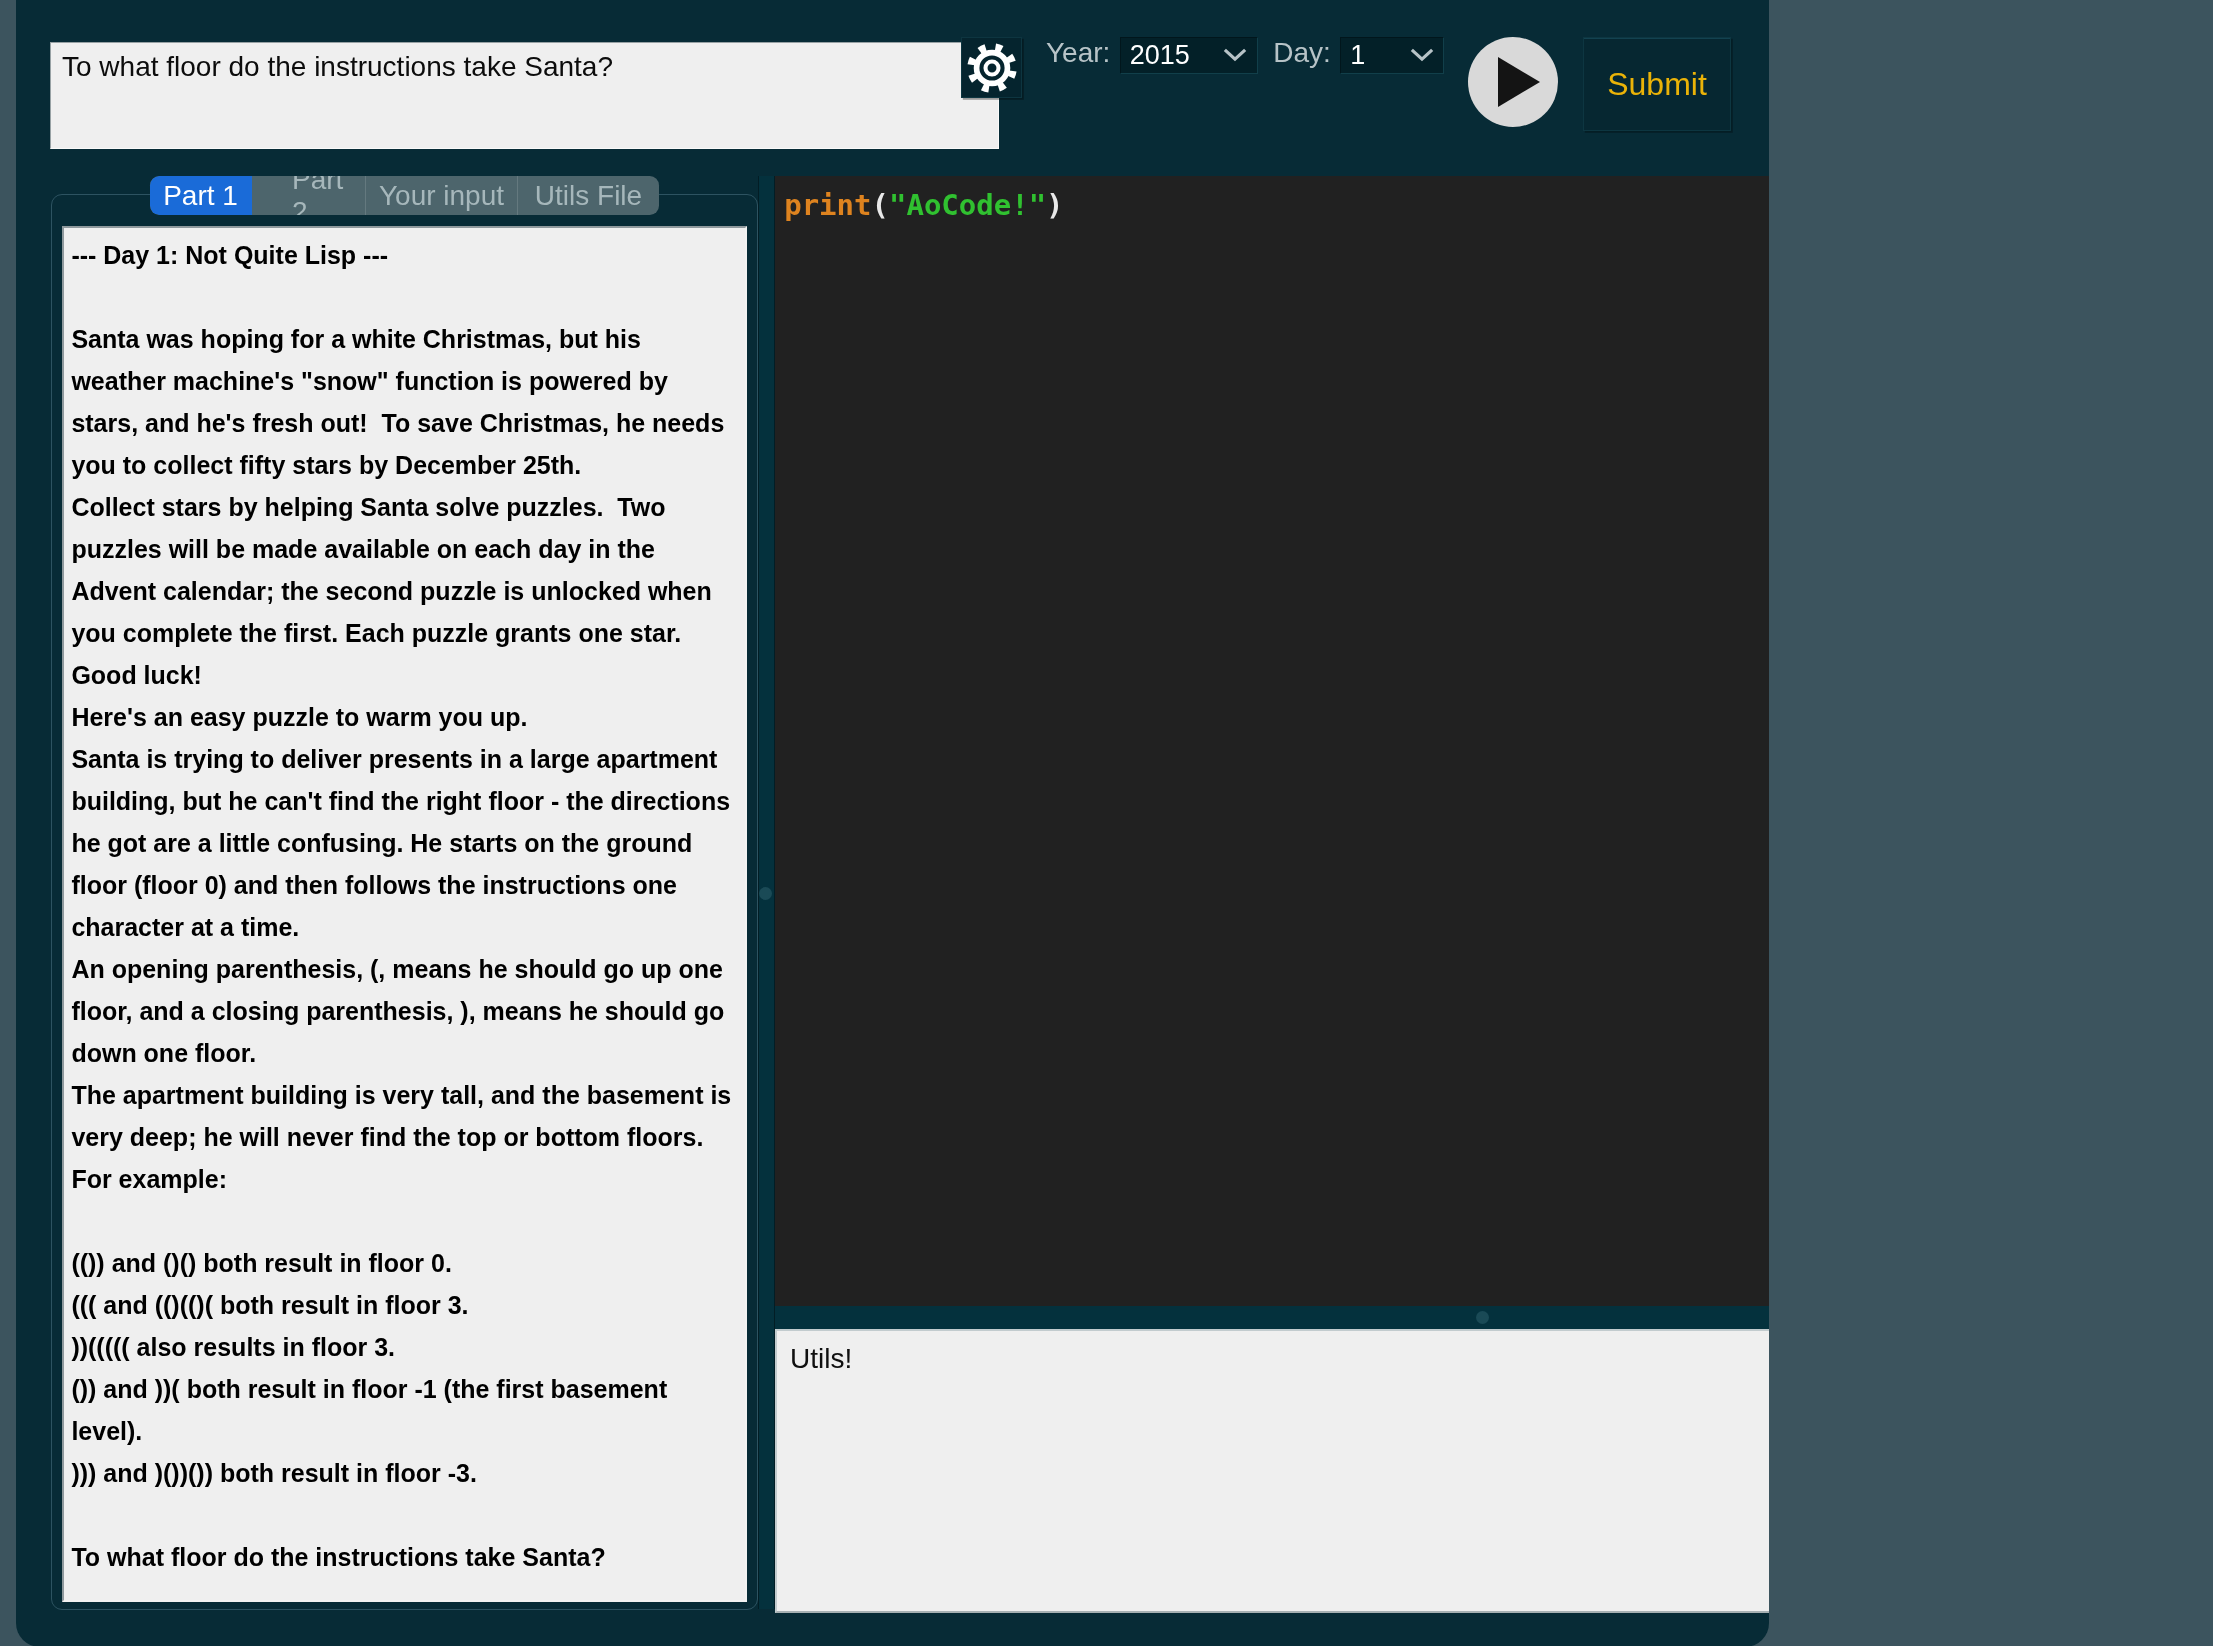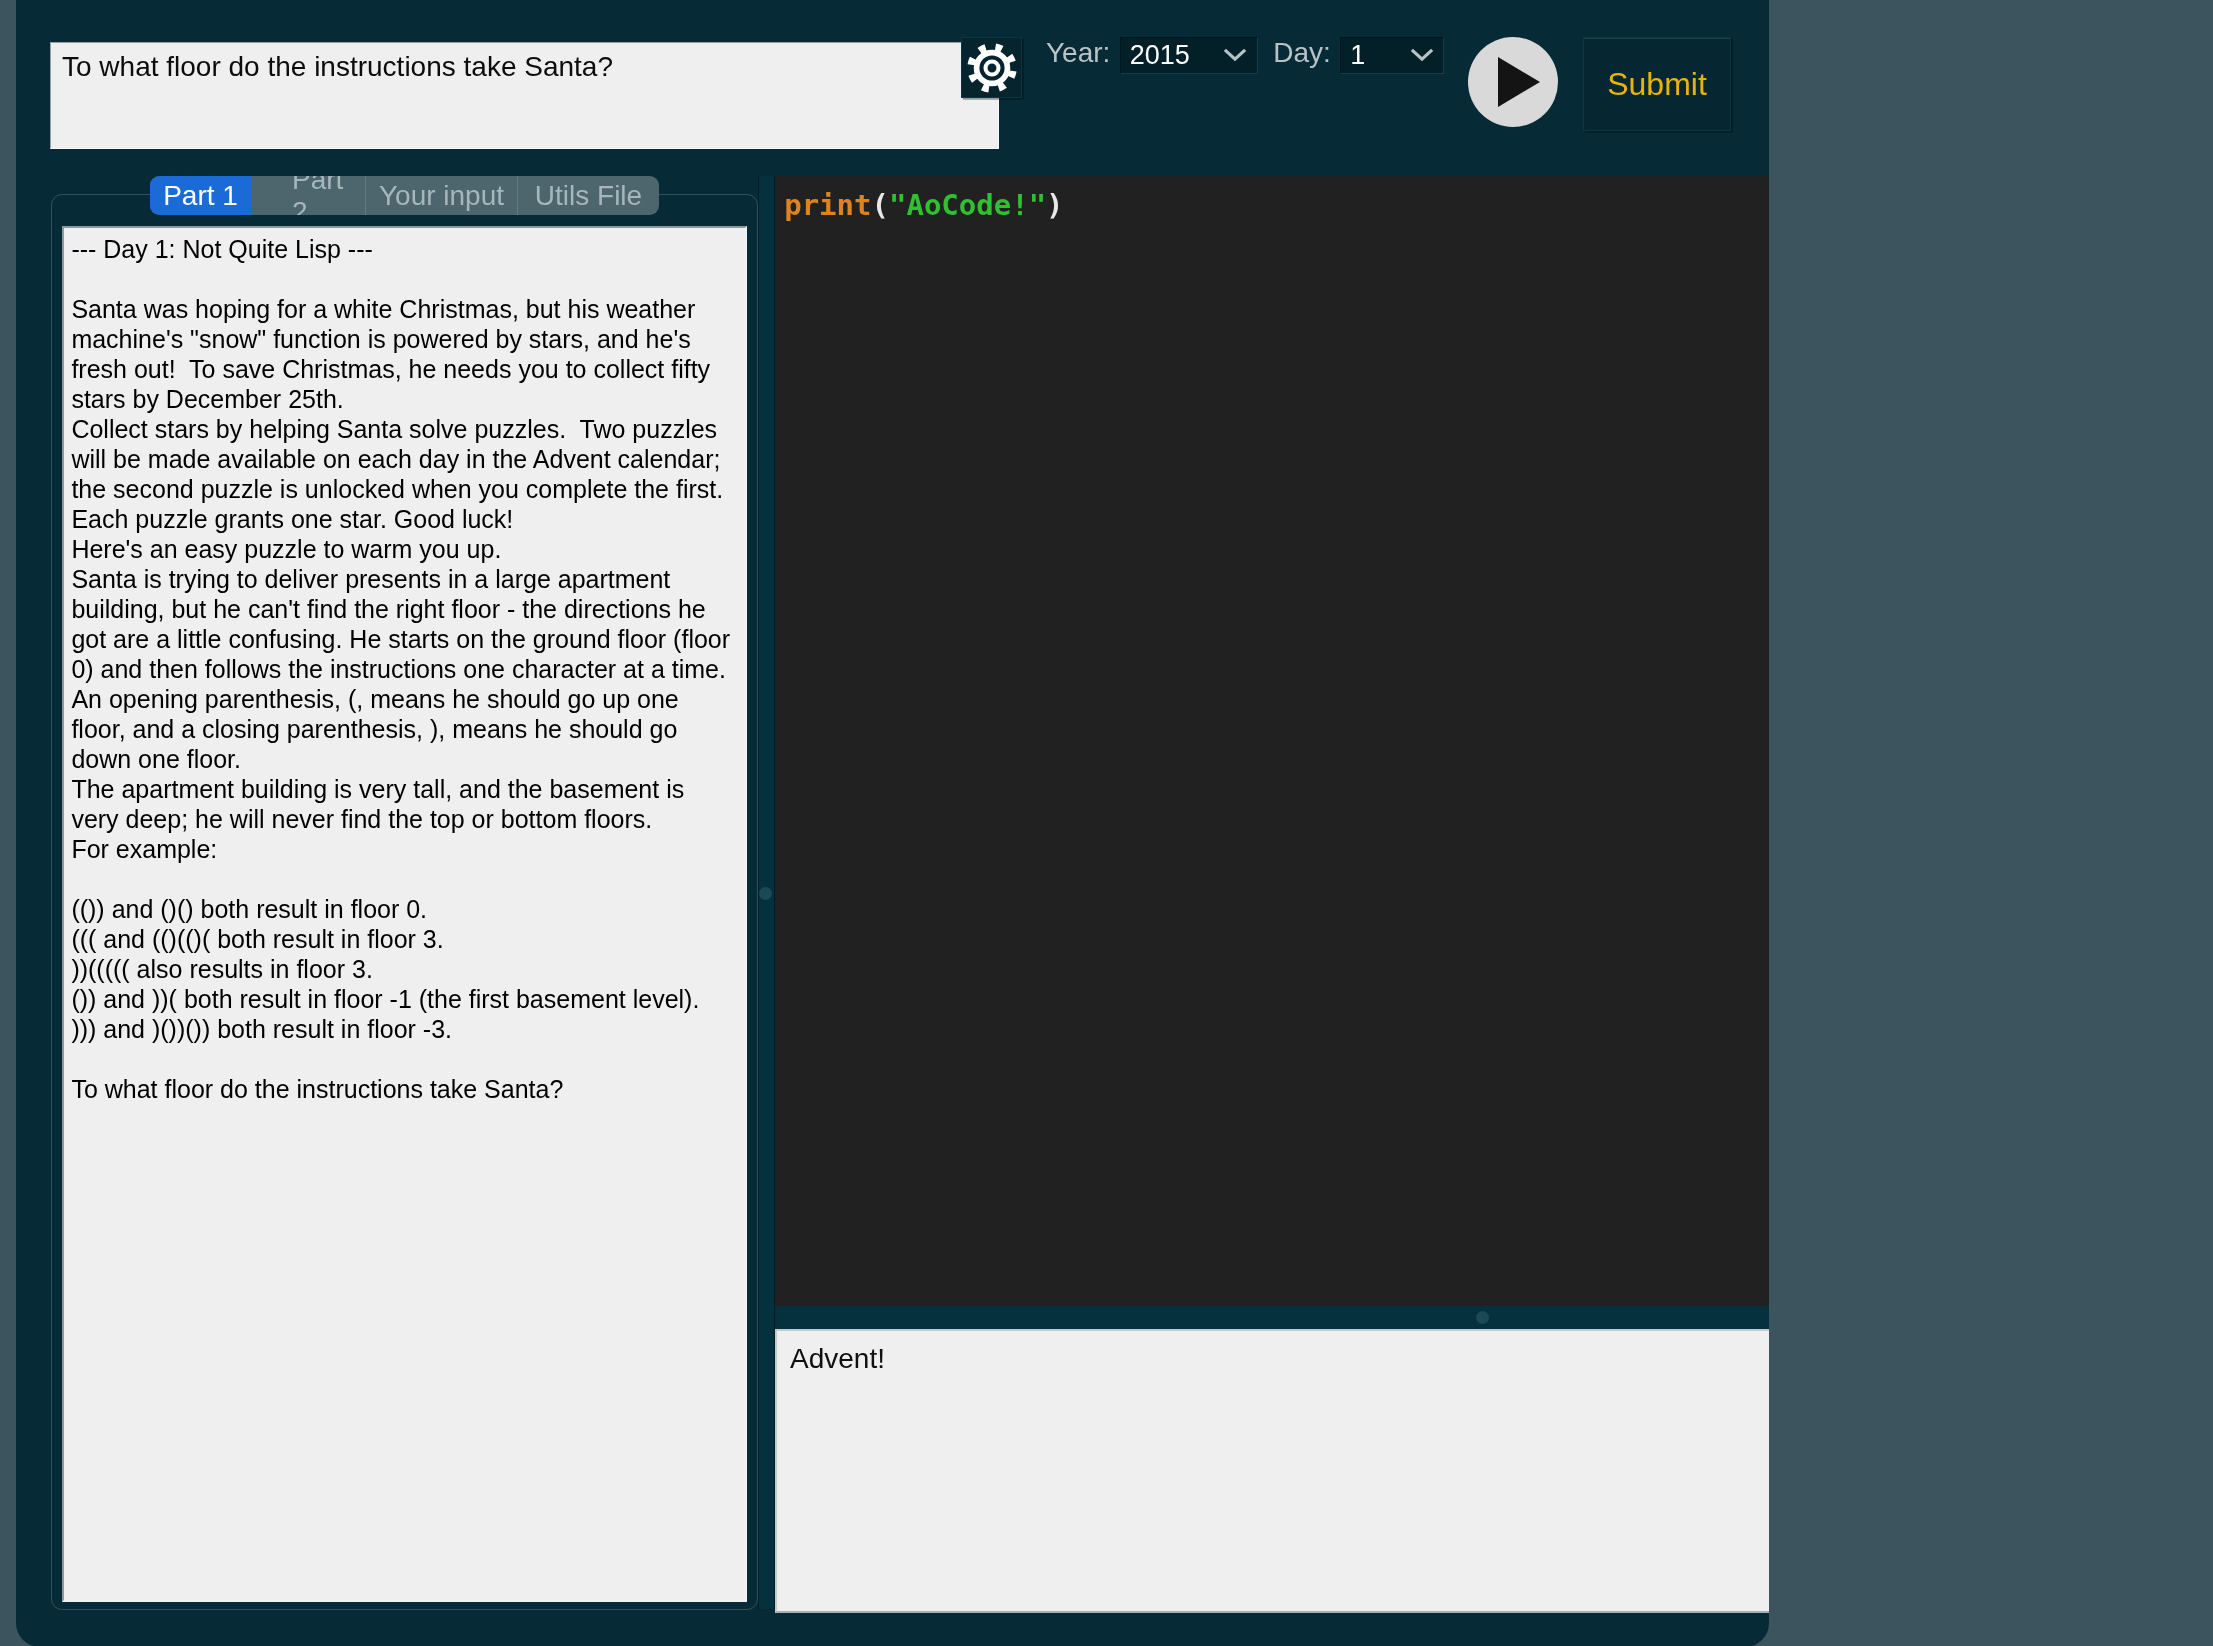--- a/index.html
+++ b/index.html
@@ -79,22 +79,22 @@
     background:#1a6bd8; color:#ffffff; border-radius:9.2px 0 0 9.2px;
     border-right:0.9px solid #1a6bd8;
   }
   .tab.w1 { width:102px; } .tab.w2 { width:114px;padding-left:40px; }
   .tab.w3 { width:152px; } .tab.w4 { width:141px; }
 
   .puzzle-text {
     position:absolute; left:46px; top:226px; width:685px; height:1376px;
     background:#efefef; color:#000; box-sizing:border-box;
     border:2.8px solid; border-color:#8f999d #f2f2f2 #f2f2f2 #8f999d;
-    padding:5.5px 7.4px; font-size:25px; line-height:30px;
-    white-space:pre-wrap; overflow:hidden;
+    padding:5.5px 7.4px; font-size:25px; line-height:42px;
+    white-space:pre-wrap; overflow:hidden;font-weight:bold;
   }
 
   
   .code-editor {
     position:absolute; left:759px; top:176px; width:1417px; height:1130px;
     background:#212121; box-sizing:border-box; padding:11px 9.2px;
     font-family:"DejaVu Sans Mono","Liberation Mono",monospace;
     font-weight:bold; font-size:29px; line-height:37px; cursor:text;
   }
   .tok-kw    { color:#de831f; }
@@ -204,16 +204,16 @@
     <div class="sash-dot"></div>
   </div>
   <div class="h-sash">
     <div class="sash-dot"></div>
   </div>
 
   <div class="code-editor">
     <span><span class="tok-kw">print</span><span class="tok-paren">(</span><span class="tok-str">"AoCode!"</span><span class="tok-paren">)</span></span>
   </div>
 
-  <div class="output-console">Advent!</div>
+  <div class="output-console">Utils!</div>
 
 </div>
 
 
 </body></html>

